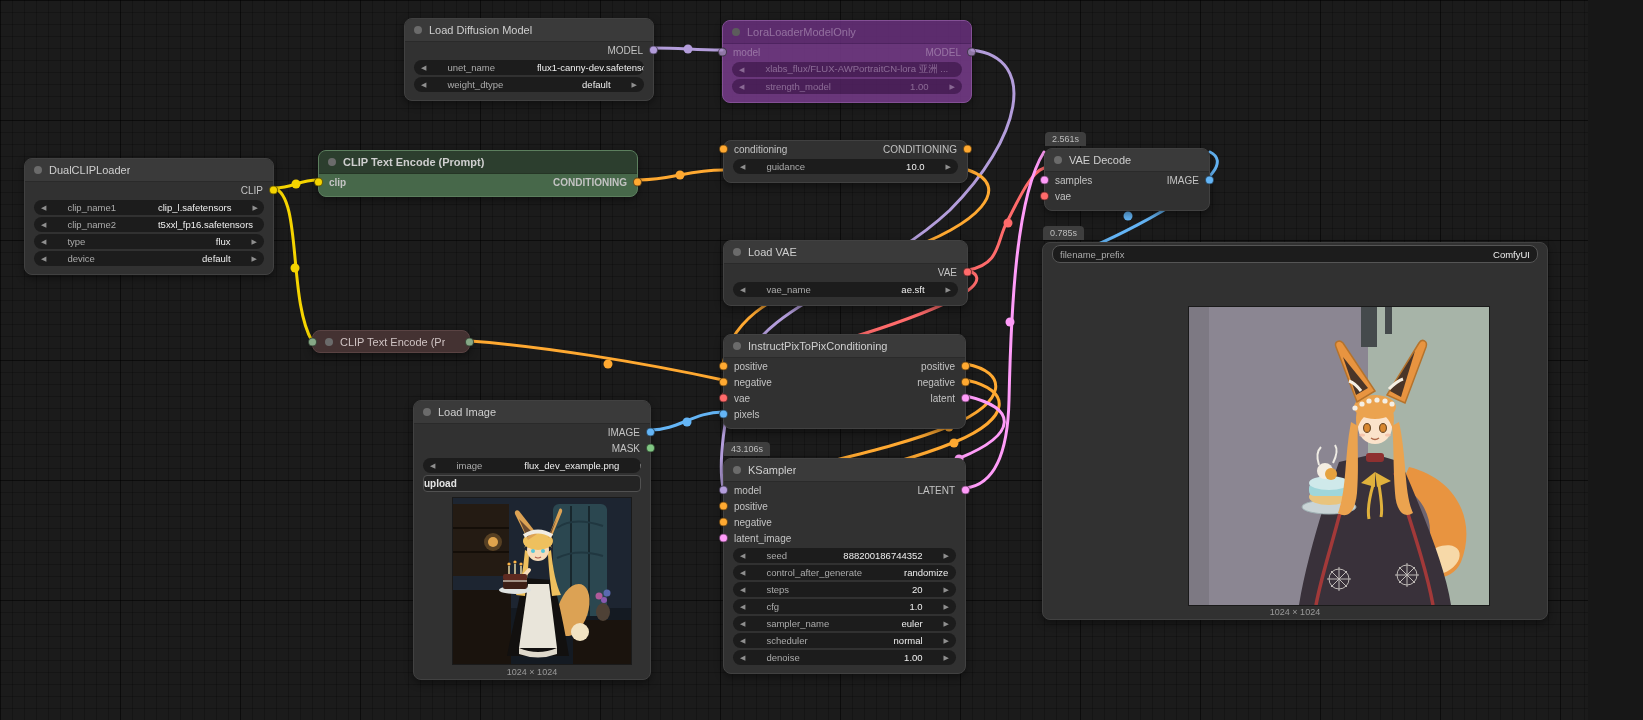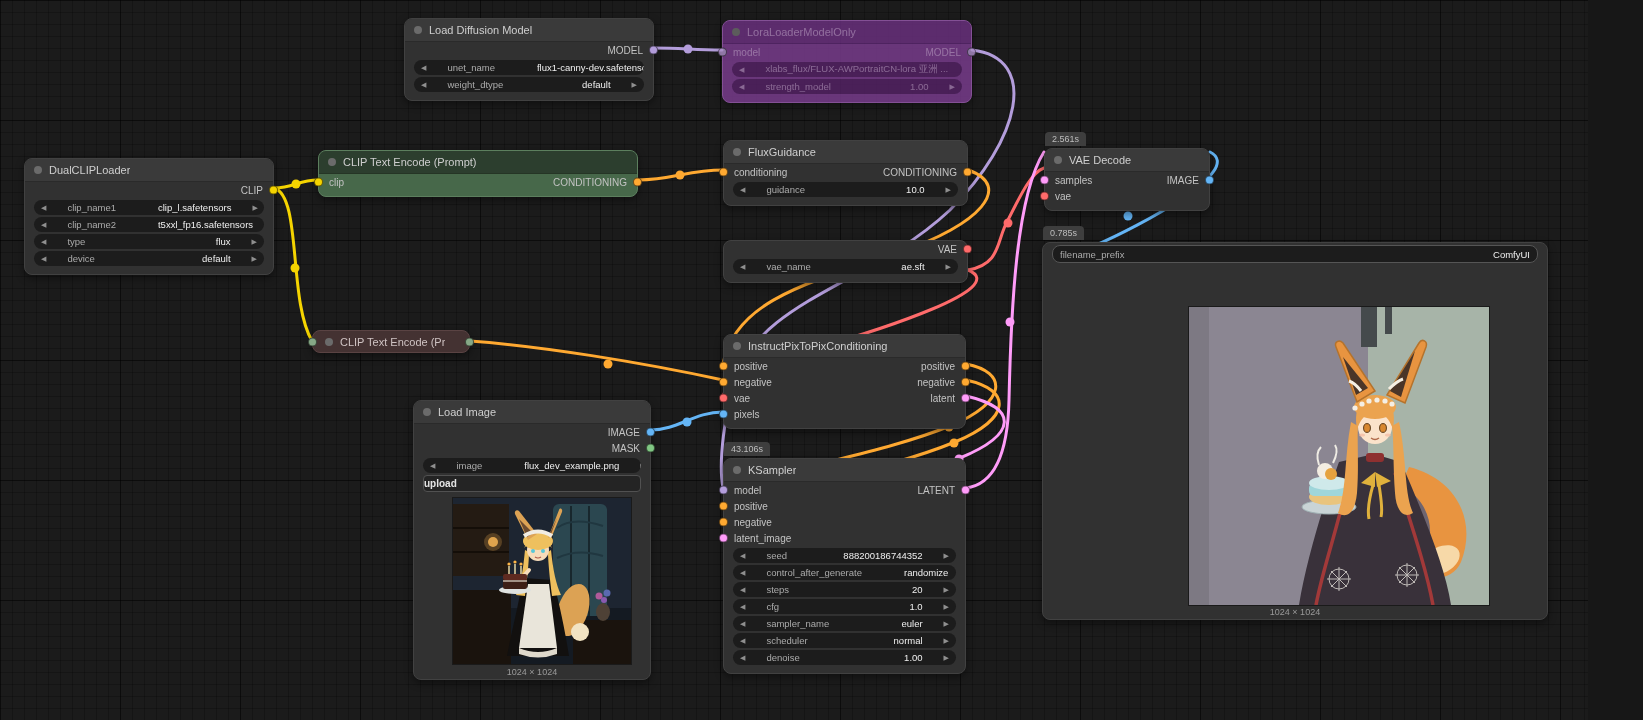--- a/index.html
+++ b/index.html
@@ -186,56 +186,56 @@
     </div>
     <div class="widget">
       <span class="warr">◀</span>
       <span class="wlabel">device</span>
       <span class="spacer"></span>
       <span class="wval">default</span>
       <span class="warr">▶</span>
     </div>
   </div>
 
-  <div class="node green" style="left:318px;top:150px;width:320px;">
+  <div class="node green" style="left:318px;top:150px;width:320px;font-weight:bold;">
     <div class="nheader">
       <span class="collapse-dot"></span>
       <span class="ntitle">CLIP Text Encode (Prompt)</span>
     </div>
     <div class="prow">
       <span class="dot in" style="background:#f5d400"></span>
       <span class="plabel">clip</span>
       <span class="spacer"></span>
       <span class="plabel">CONDITIONING</span>
       <span class="dot out" style="background:#ffa931"></span>
     </div>
   </div>
 
   <div class="node" style="left:723px;top:140px;width:245px;">
-    <div class="nheader">
-      <span class="collapse-dot"></span>
-      <span class="ntitle">FluxGuidance</span>
-    </div>
     <div class="prow">
       <span class="dot in" style="background:#ffa931"></span>
       <span class="plabel">conditioning</span>
       <span class="spacer"></span>
       <span class="plabel">CONDITIONING</span>
       <span class="dot out" style="background:#ffa931"></span>
     </div>
     <div class="widget">
       <span class="warr">◀</span>
       <span class="wlabel">guidance</span>
       <span class="spacer"></span>
       <span class="wval">10.0</span>
       <span class="warr">▶</span>
     </div>
   </div>
 
   <div class="node" style="left:723px;top:240px;width:245px;">
+    <div class="nheader">
+      <span class="collapse-dot"></span>
+      <span class="ntitle">Load VAE</span>
+    </div>
     <div class="prow">
       <span class="spacer"></span>
       <span class="plabel">VAE</span>
       <span class="dot out" style="background:#ff6b6b"></span>
     </div>
     <div class="widget">
       <span class="warr">◀</span>
       <span class="wlabel">vae_name</span>
       <span class="spacer"></span>
       <span class="wval">ae.sft</span>

